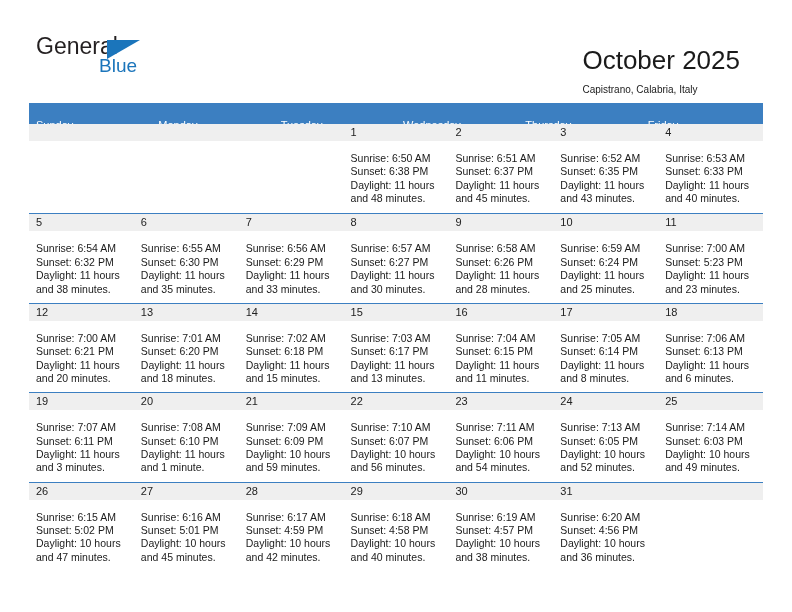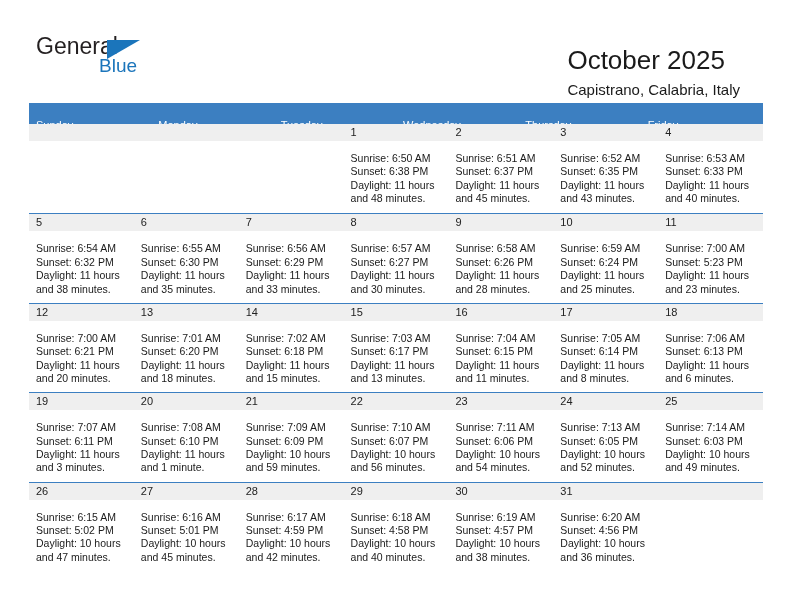--- a/index.html
+++ b/index.html
@@ -73,21 +73,21 @@
     margin-top: 12px;
   }
   .cal-title {
     font-size: 26px;
     color: #1a1a1a;
     line-height: 32px;
     font-weight: normal;
     white-space: nowrap;
   }
   .cal-subtitle {
-    font-size: 15px;
+    font-size: 10px;
     color: #1a1a1a;
     line-height: 20px;
     margin-top: 4px;
     white-space: nowrap;
   }
 
   
   .calendar {
     position: absolute;
     left: 29px;

